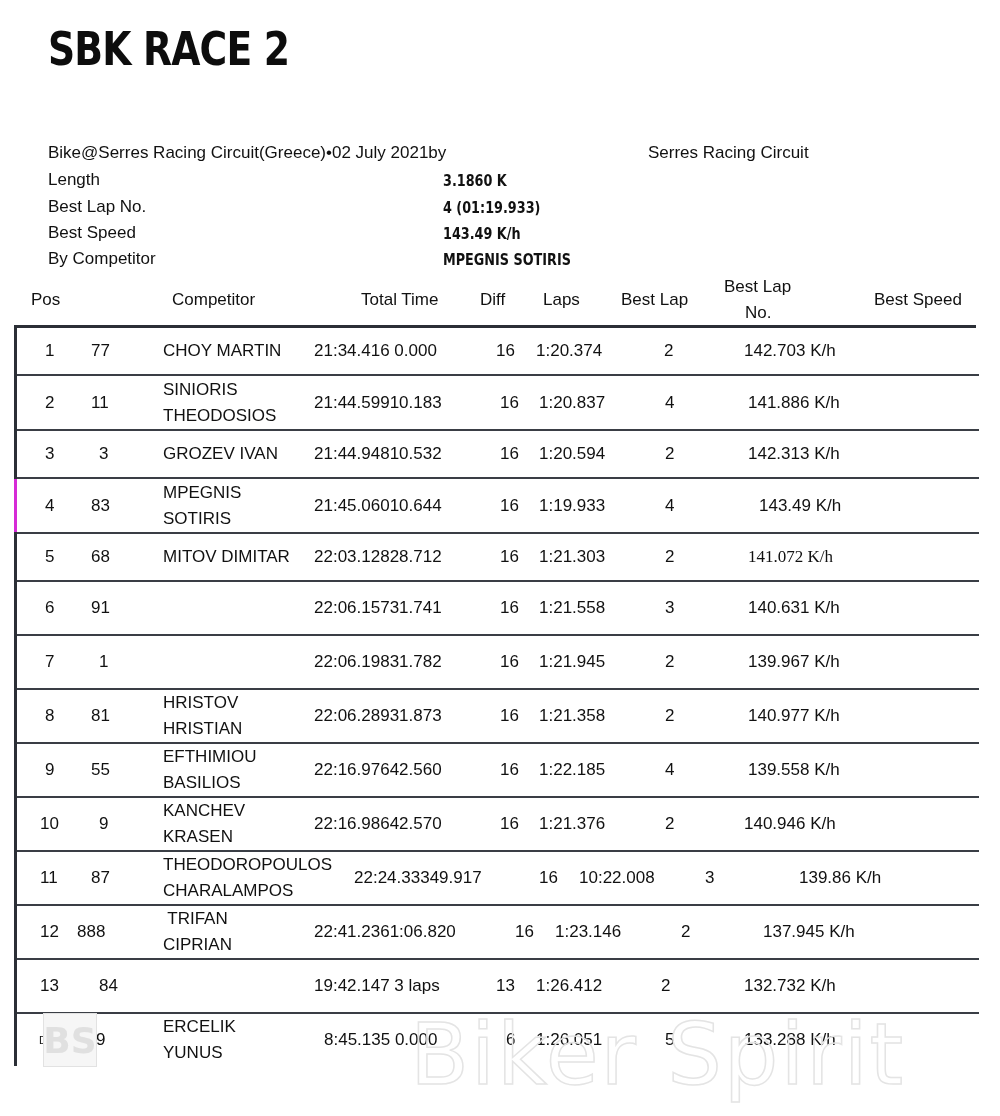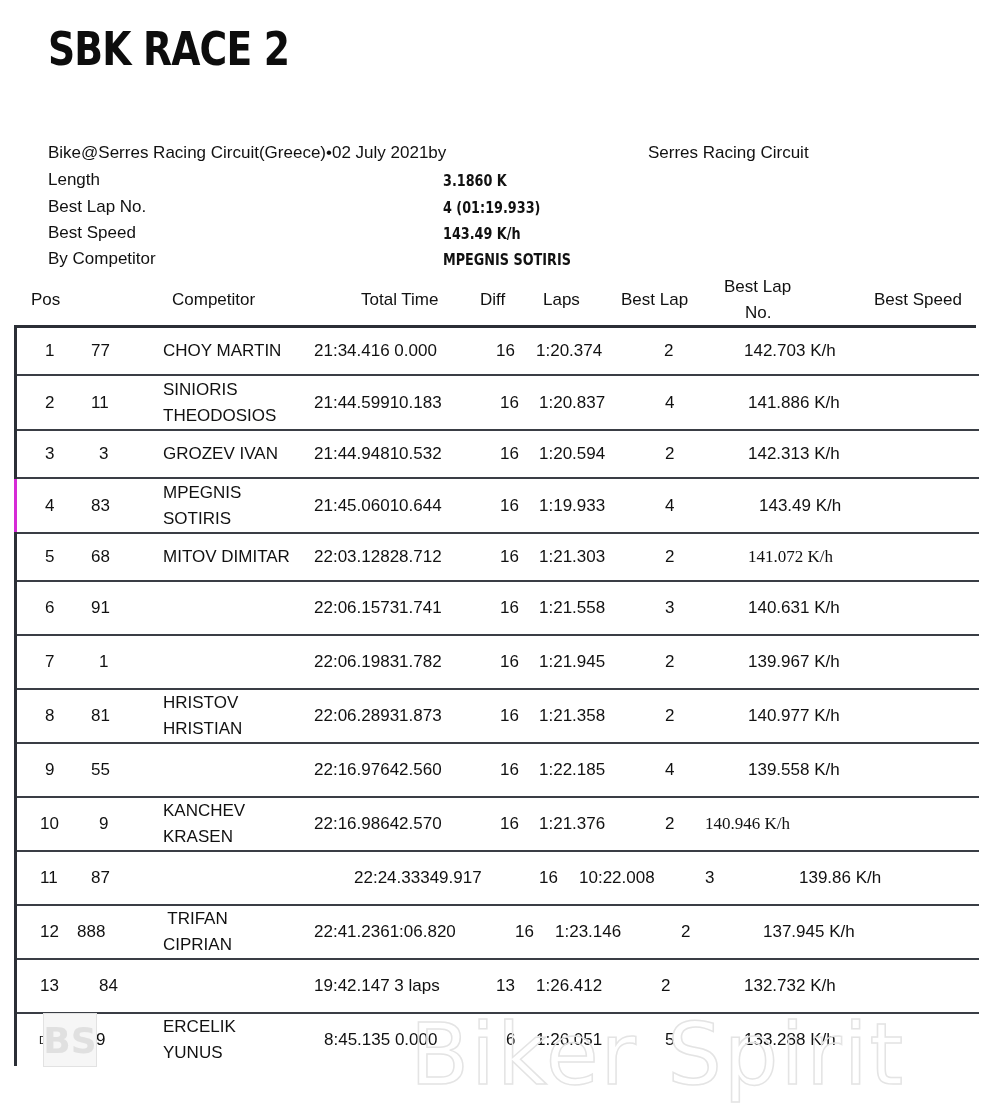--- a/index.html
+++ b/index.html
@@ -158,41 +158,43 @@
     <span class="cell" style="left:297px;">22:06.28931.873</span>
     <span class="cell" style="left:483px;">16</span>
     <span class="cell" style="left:522px;">1:21.358</span>
     <span class="cell" style="left:648px;">2</span>
     <span class="cell" style="left:731px;">140.977 K/h</span>
   </div>
 
   <div class="row" style="height:52px;">
     <span class="cell" style="left:28px;">9</span>
     <span class="cell" style="left:74px;">55</span>
+    <span class="cell name" style="left:146px;"><span>EFTHIMIOU</span><br><span>BASILIOS</span></span>
     <span class="cell" style="left:297px;">22:16.97642.560</span>
     <span class="cell" style="left:483px;">16</span>
     <span class="cell" style="left:522px;">1:22.185</span>
     <span class="cell" style="left:648px;">4</span>
     <span class="cell" style="left:731px;">139.558 K/h</span>
   </div>
 
   <div class="row" style="height:52px;">
     <span class="cell" style="left:23px;">10</span>
     <span class="cell" style="left:82px;">9</span>
     <span class="cell name" style="left:146px;"><span>KANCHEV</span><br><span>KRASEN</span></span>
     <span class="cell" style="left:297px;">22:16.98642.570</span>
     <span class="cell" style="left:483px;">16</span>
     <span class="cell" style="left:522px;">1:21.376</span>
     <span class="cell" style="left:648px;">2</span>
-    <span class="cell" style="left:688px;font-family:Liberation Serif, serif;">140.946 K/h</span>
+    <span class="cell" style="left:727px;">140.946 K/h</span>
   </div>
 
   <div class="row" style="height:52px;">
     <span class="cell" style="left:23px;">11</span>
     <span class="cell" style="left:74px;">87</span>
+    <span class="cell name" style="left:146px;"><span>THEODOROPOULOS</span><br><span>CHARALAMPOS</span></span>
     <span class="cell" style="left:337px;">22:24.33349.917</span>
     <span class="cell" style="left:522px;">16</span>
     <span class="cell" style="left:562px;">10:22.008</span>
     <span class="cell" style="left:688px;">3</span>
     <span class="cell" style="left:782px;">139.86 K/h</span>
   </div>
 
   <div class="row" style="height:52px;text-align:center;">
     <span class="cell" style="left:23px;">12</span>
     <span class="cell" style="left:60px;">888</span>

